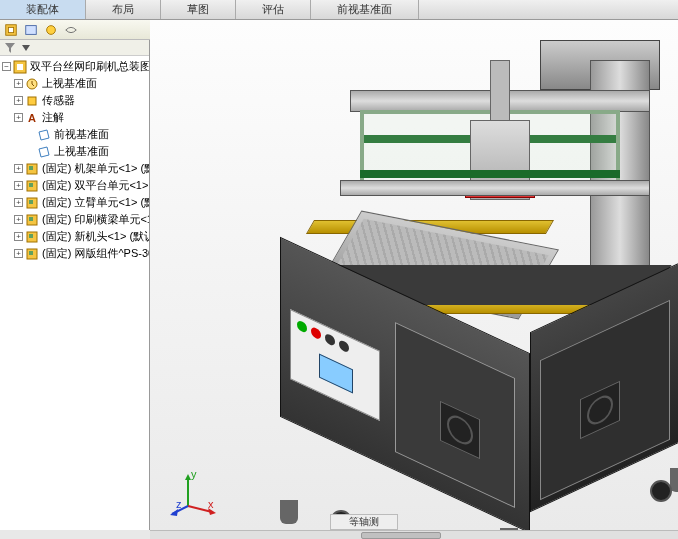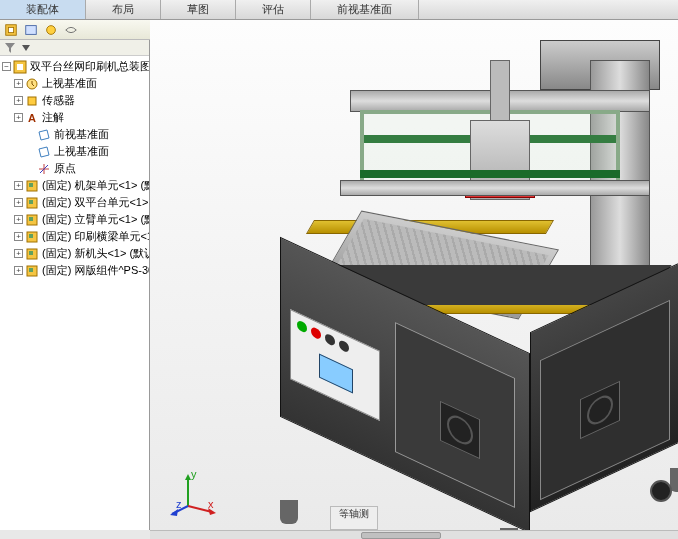--- a/index.html
+++ b/index.html
@@ -61,21 +61,21 @@
 .m-head{position:absolute;left:260px;top:90px;width:60px;height:80px;background:linear-gradient(#ddd,#aaa);border:1px solid #666;}
 .m-head-red{position:absolute;left:255px;top:150px;width:70px;height:18px;background:#d33;border:1px solid #800;}
 .m-vertical{position:absolute;left:280px;top:30px;width:20px;height:70px;background:#bbb;border:1px solid #666;}
 .m-rail-green{position:absolute;left:150px;top:105px;width:260px;height:8px;background:#1a6b2a;}
 .m-rail-green2{position:absolute;left:150px;top:140px;width:260px;height:8px;background:#1a6b2a;}
 .m-fan{position:absolute;width:40px;height:40px;background:#222;border:1px solid #666;}
 .m-fan::after{content:"";position:absolute;inset:6px;border-radius:50%;border:2px solid #555;}
 .m-fan.fa{left:230px;top:380px;transform:skewY(25deg);}
 .m-fan.fb{left:370px;top:360px;transform:skewY(-25deg);}
 
-.status-btm{position:absolute;left:180px;bottom:0;height:24px;font-size:10px;color:#333;background:#eee;border:1px solid #bbb;padding:0 8px;}
+.status-btm{position:absolute;left:180px;bottom:0;height:16px;font-size:10px;color:#333;background:#eee;border:1px solid #bbb;padding:0 18px;}
 </style>
 </head>
 <body>
 
 <div class="menubar">
   <div class="tab active">装配体</div>
   <div class="tab">布局</div>
   <div class="tab">草图</div>
   <div class="tab">评估</div>
   <div class="tab">前视基准面</div>
@@ -184,31 +184,20 @@
       <span class="tlabel">前视基准面</span>
     </div>
     <div class="tree-item indent2">
       <span class="expander blank"></span>
       <span class="ticon">
           <svg viewBox="0 0 14 14">
             <polygon points="2,4 10,2 12,10 4,12" fill="none" stroke="#4080c0"></polygon>
           </svg>
         </span>
       <span class="tlabel">上视基准面</span>
-    </div>
-    <div class="tree-item indent2">
-      <span class="expander blank"></span>
-      <span class="ticon">
-          <svg viewBox="0 0 14 14">
-            <line x1="7" y1="2" x2="7" y2="12" stroke="#c04040"></line>
-            <line x1="2" y1="7" x2="12" y2="7" stroke="#c04040"></line>
-            <line x1="3" y1="11" x2="11" y2="3" stroke="#4040c0"></line>
-          </svg>
-        </span>
-      <span class="tlabel">原点</span>
     </div>
     <div class="tree-item indent1">
       <span class="expander">+</span>
       <span class="ticon">
           <svg viewBox="0 0 14 14">
             <rect x="2" y="2" width="10" height="10" fill="#f5c542" stroke="#a07000"></rect>
             <rect x="4" y="4" width="4" height="4" fill="#60a060"></rect>
           </svg>
         </span>
       <span class="tlabel">(固定) 机架单元&lt;1&gt; (默认)</span>

